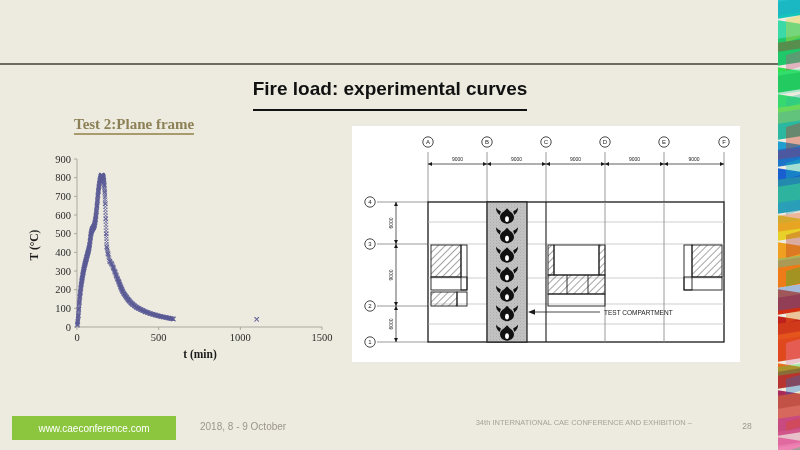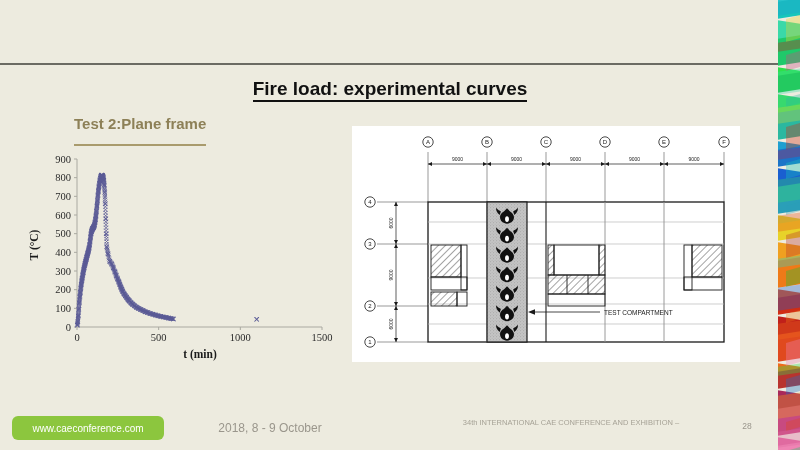--- a/index.html
+++ b/index.html
@@ -26,52 +26,52 @@
   .title-rule{
     position:absolute;left:0px;top:63px;width:782px;height:2px;
     background:#6b6b63;
   }
 
   
   .subtitle{
     position:absolute;left:0;top:78px;width:780px;text-align:center;
     font-size:19px;font-weight:bold;color:#111;
   }
-  .subtitle span{border-bottom:2px solid #111;padding-bottom:1px;}
+  .subtitle span{border-bottom:2px solid #111;padding-bottom:10px;}
 
   
   .seclabel{
     position:absolute;left:74px;top:115px;
     font-size:15px;font-weight:bold;color:#8d8057;
   }
-  .seclabel span{border-bottom:2px solid #a99b6d;padding-bottom:12px;}
+  .seclabel span{border-bottom:2px solid #a99b6d;padding-bottom:1px;font-family:Liberation Serif, serif;}
 
   
   .chart{position:absolute;left:22px;top:145px;width:320px;height:220px;}
   .chart svg{display:block;}
 
   
   .plan{
     position:absolute;left:352px;top:126px;width:388px;height:236px;
     background:#ffffff;
   }
   .plan svg{display:block;}
 
   
   .footer-badge{
-    position:absolute;left:12px;top:416px;width:152px;height:24px;
+    position:absolute;left:12px;top:416px;width:164px;height:24px;
     background:#8cc63e;color:#ffffff;
-    font-size:10px;display:flex;align-items:center;justify-content:center;border-radius:6px;
+    font-size:10px;display:flex;align-items:center;justify-content:center;
   }
   .footer-date{
-    position:absolute;left:200px;top:421px;width:140px;text-align:center;
-    font-size:12px;color:#9a968c;
+    position:absolute;left:200px;top:421px;width:140px;
+    font-size:10px;color:#9a968c;
   }
   .footer-conf{
-    position:absolute;left:416px;top:417px;width:310px;text-align:center;
+    position:absolute;left:382px;top:417px;width:310px;text-align:right;
     font-size:7.5px;color:#a6a296;line-height:1.5;
   }
   .footer-page{
     position:absolute;left:735px;top:421px;width:24px;text-align:center;
     font-size:8.5px;color:#9a968c;
   }
   .footer-line{display:block;}
 </style>
 </head>
 <body>

